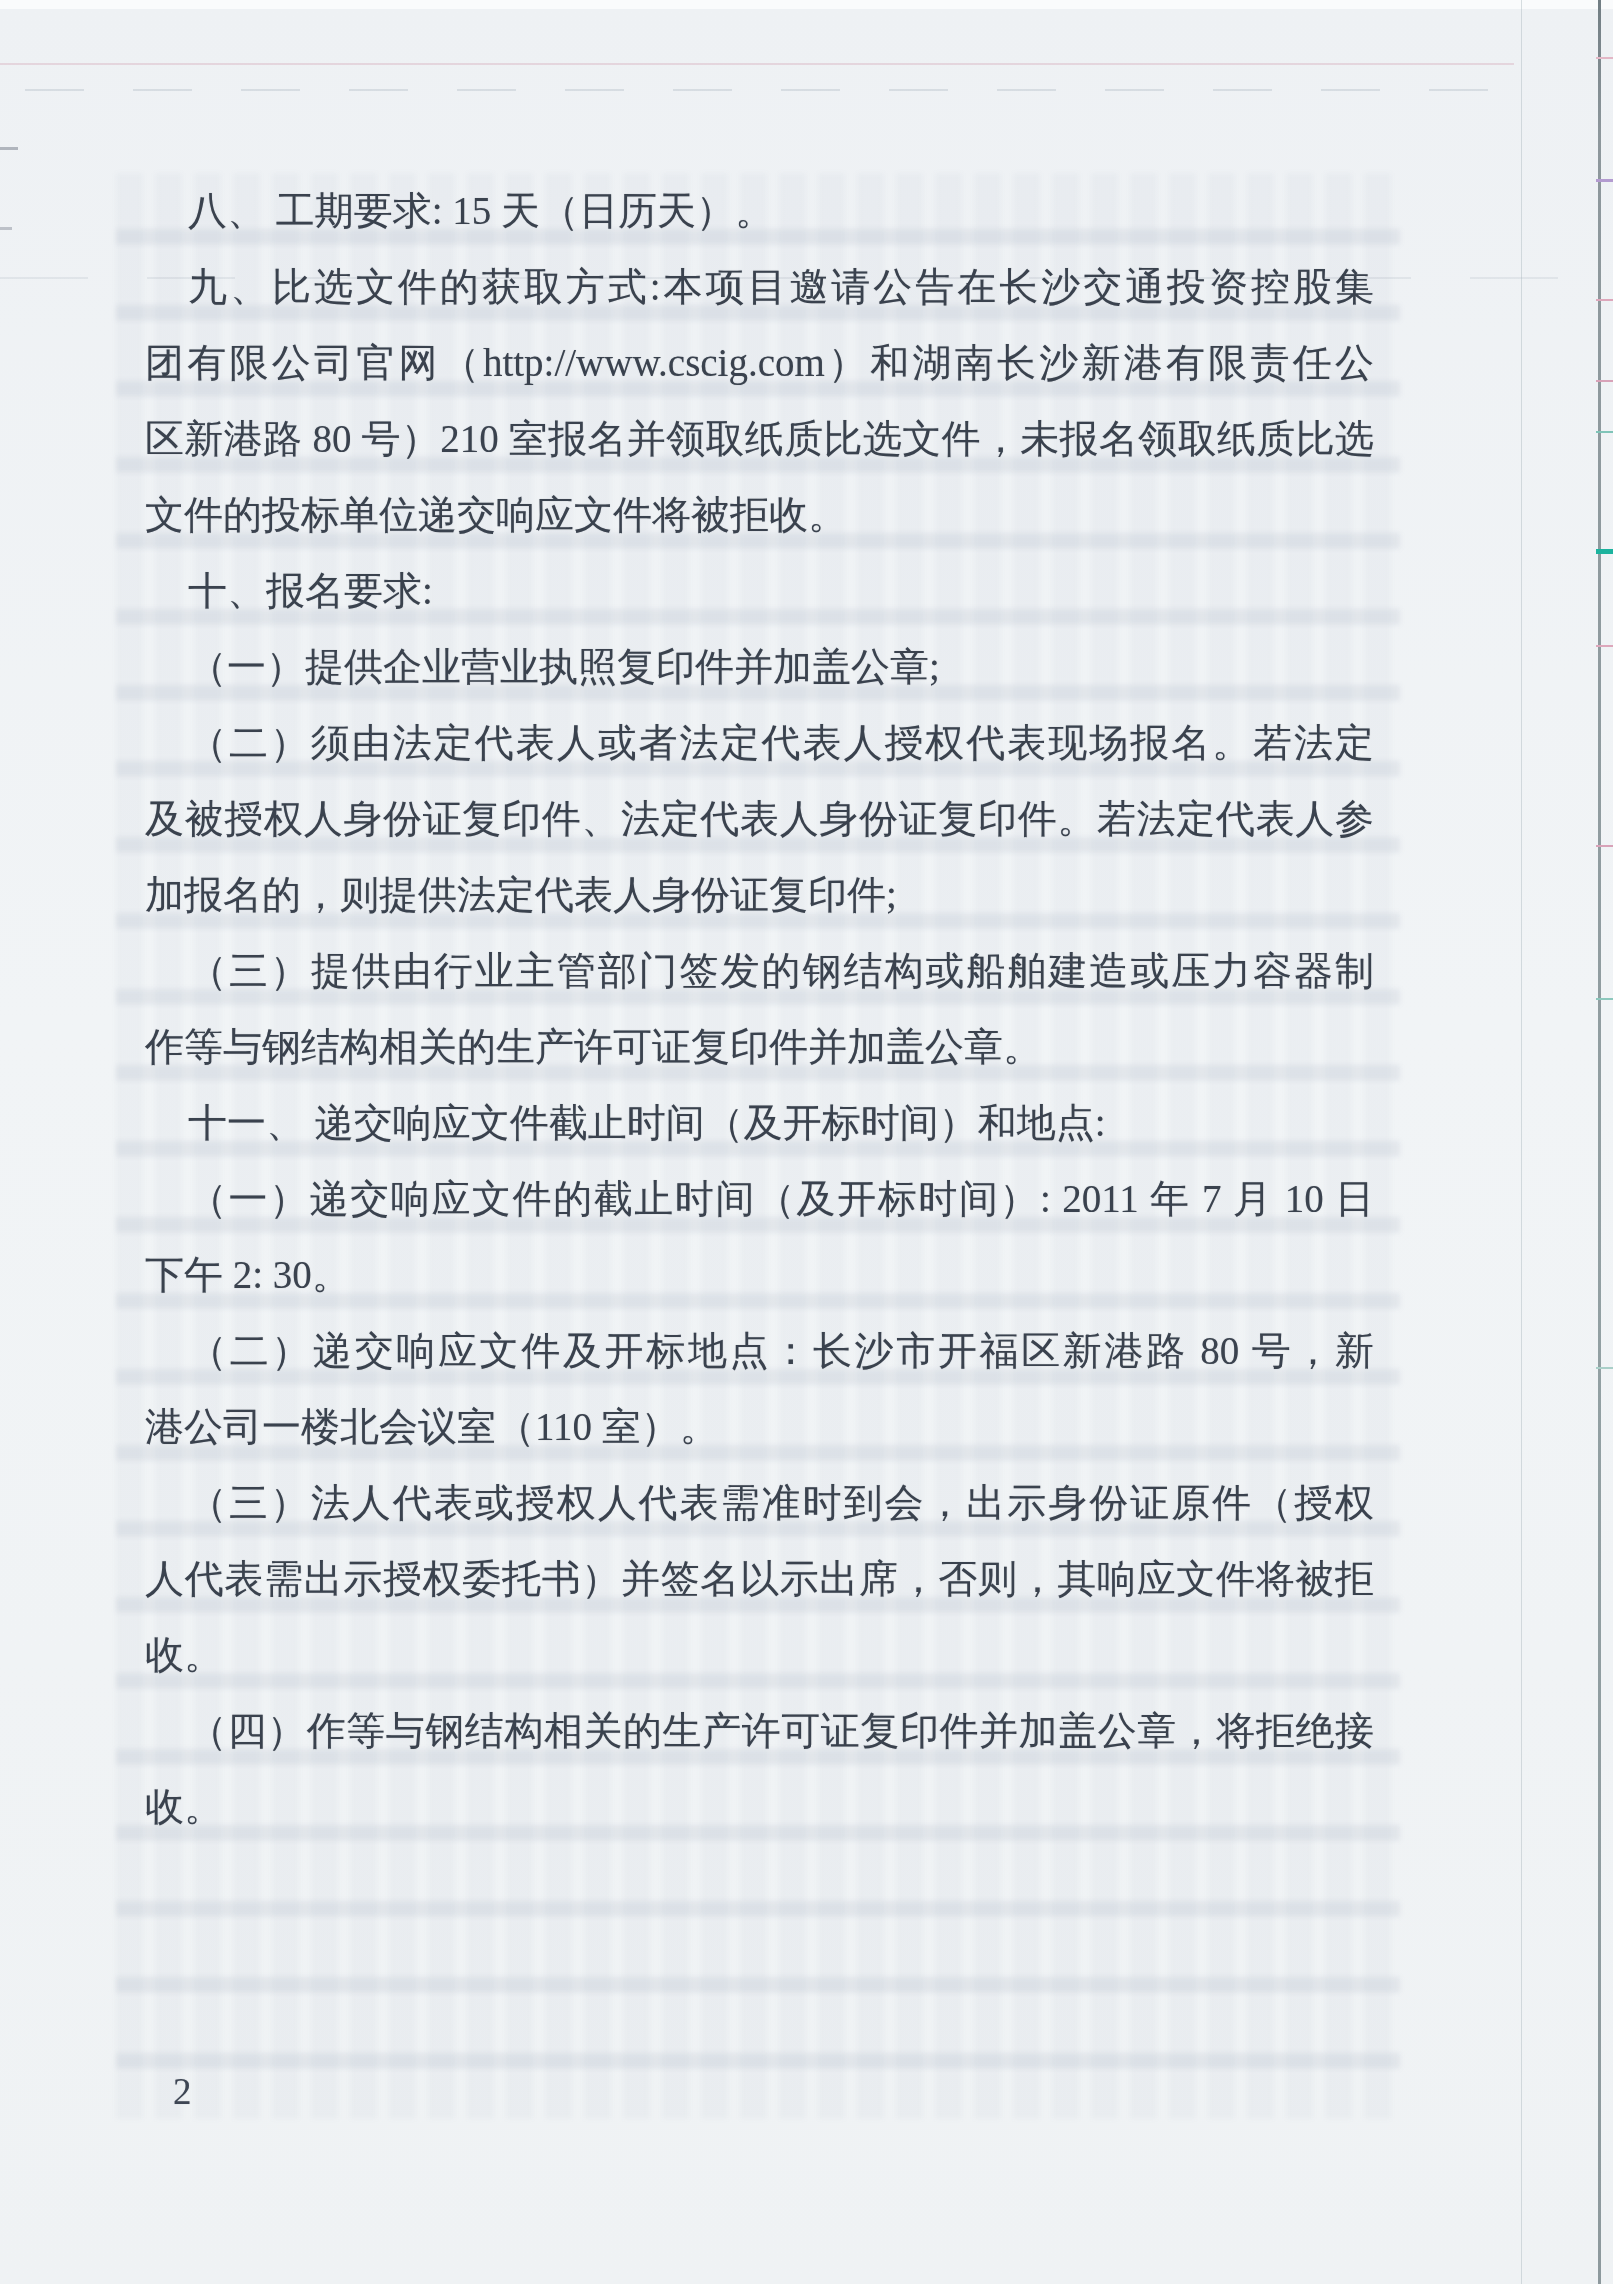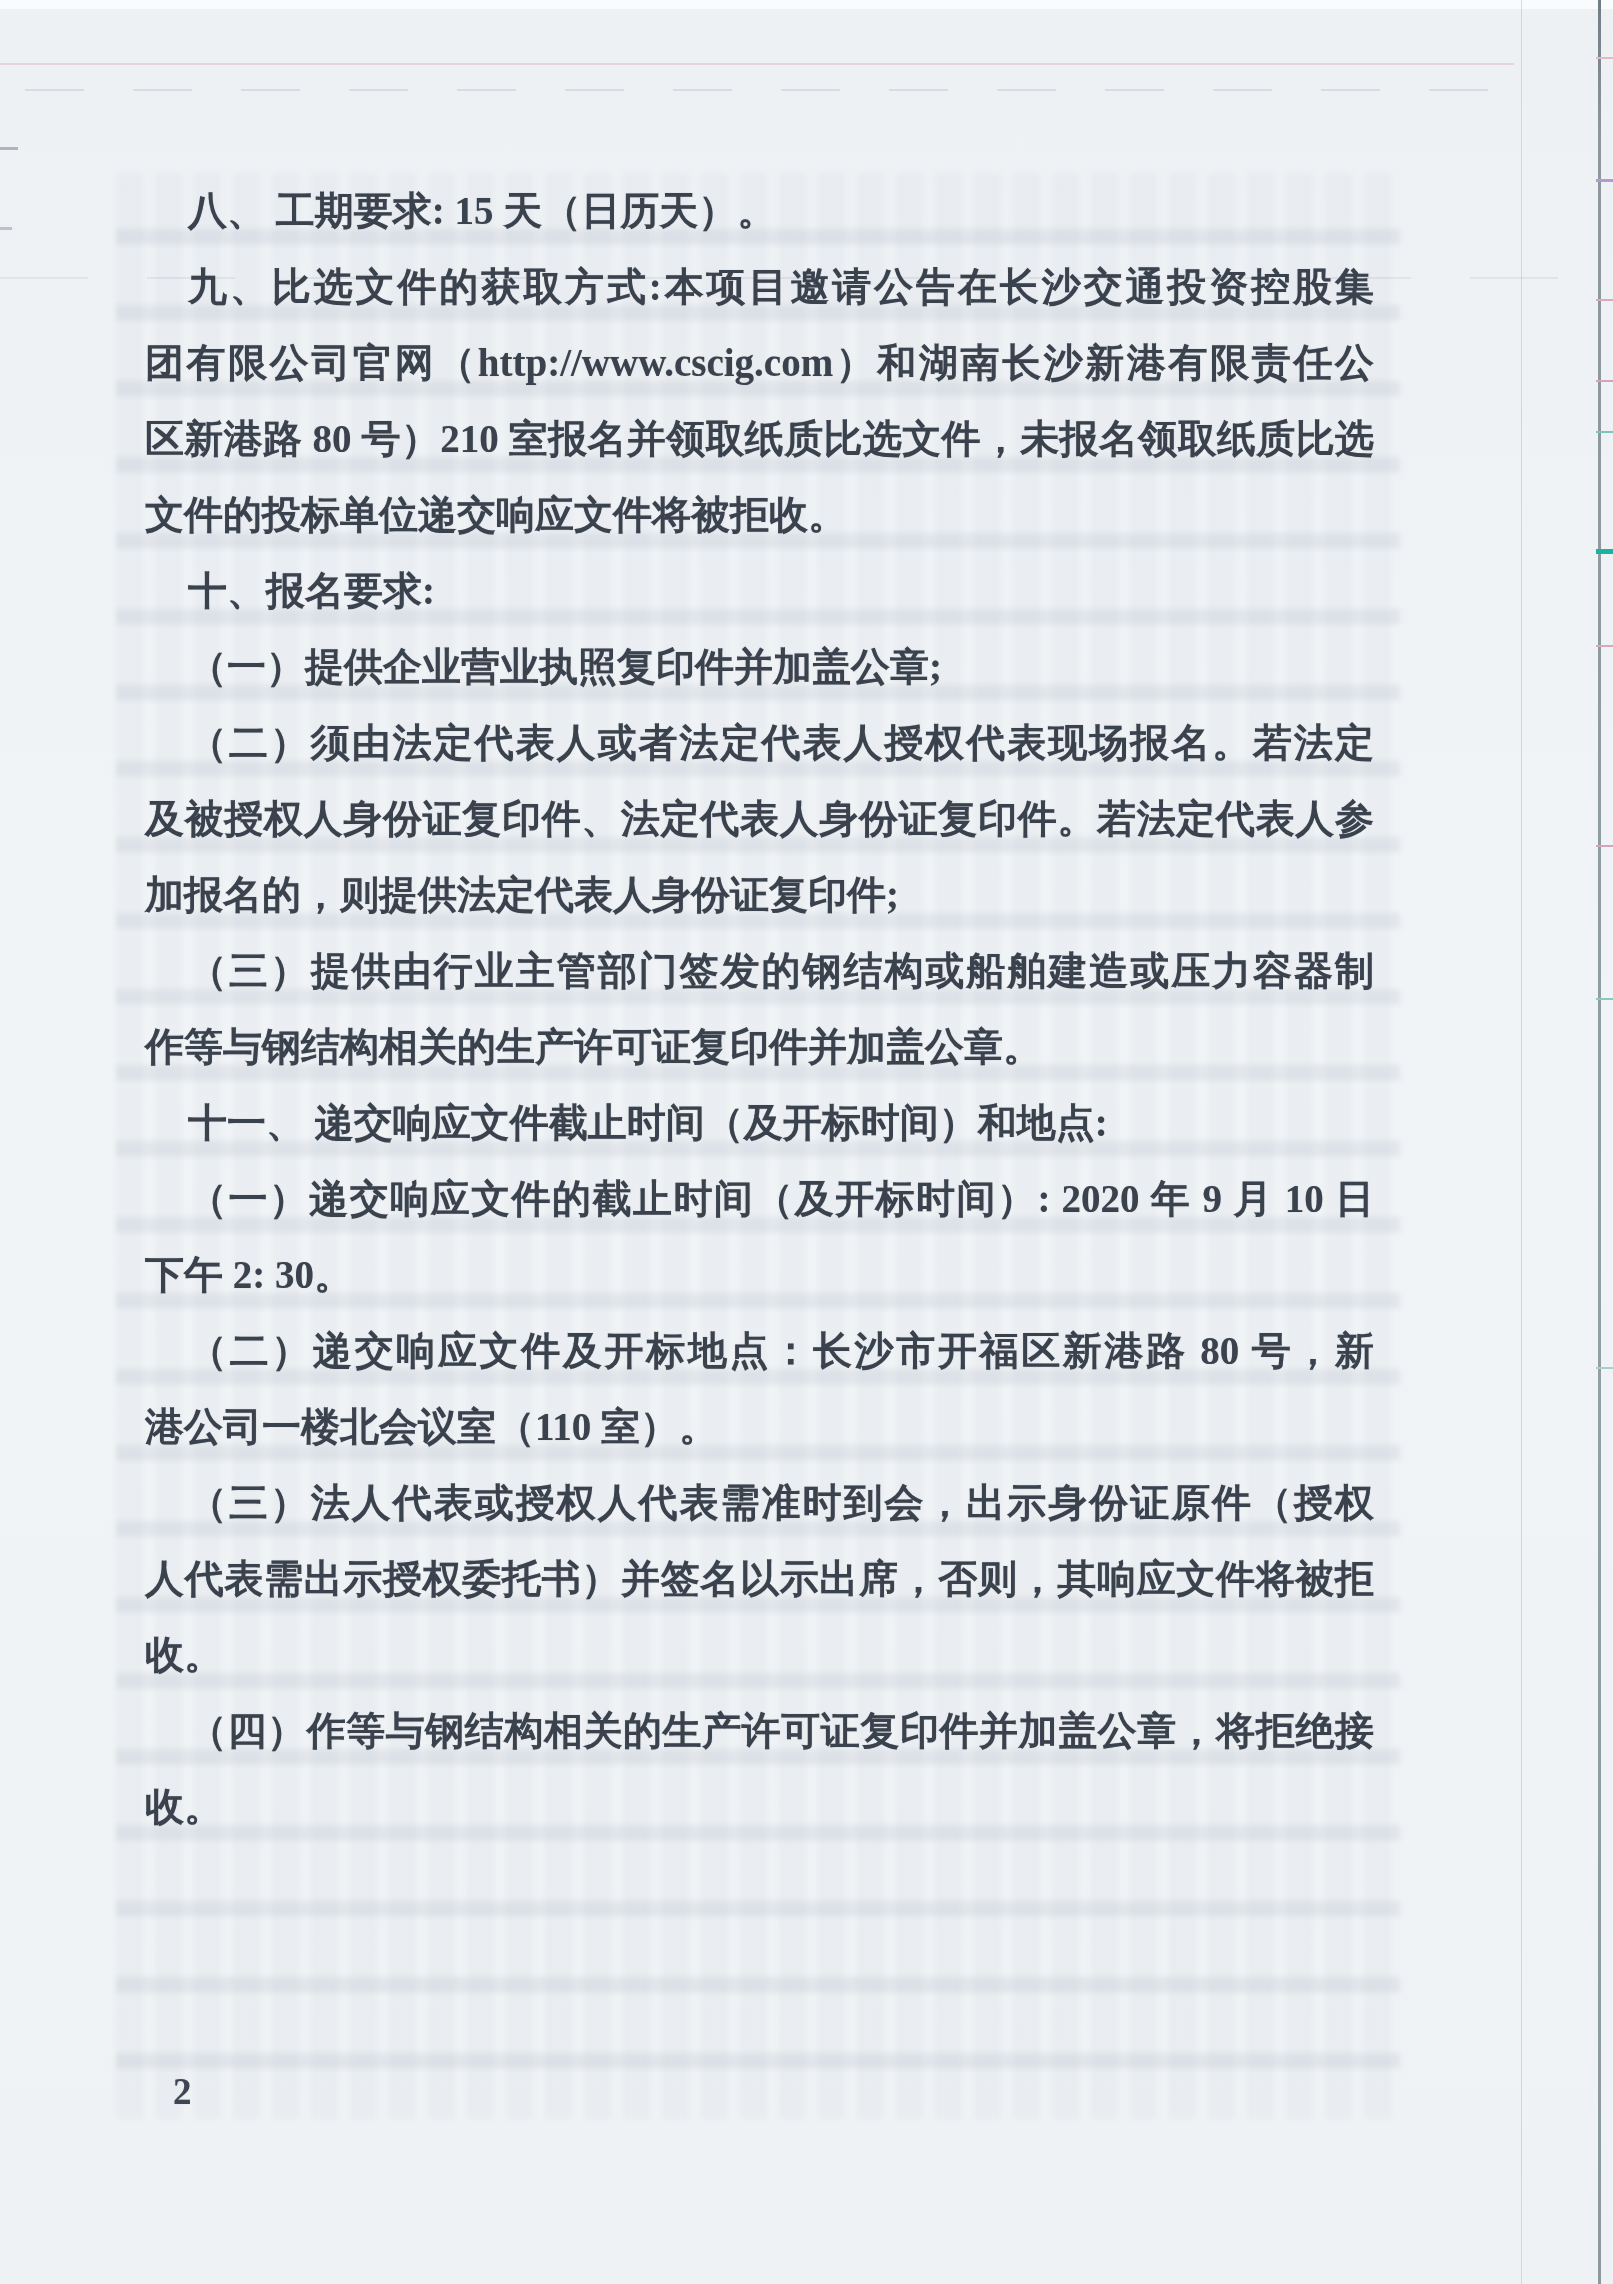--- a/index.html
+++ b/index.html
@@ -6,21 +6,20 @@
     margin: 0; padding: 0;
     width: 1613px; height: 2285px;
     overflow: hidden;
     background: #e9edef;
   }
   .page {
     position: relative;
     width: 1613px; height: 2285px;
     background: linear-gradient(180deg, #eef1f4 0%, #f1f4f6 45%, #eff2f4 100%);
     font-family: "Liberation Serif", "DejaVu Serif", serif;
-    font-weight: bold;
   }
   
   .streak-top {
     position: absolute; top: 0; left: 0; right: 0; height: 8.8px;
     background: #fafbfc;
   }
   .streak-pink {
     position: absolute; top: 63px; left: 0; width: 1514px; height: 2px;
     background: rgba(205,150,170,0.30);
   }
@@ -97,21 +96,21 @@
       <div class="line fill">区新港路 80 号）210 室报名并领取纸质比选文件，未报名领取纸质比选</div>
       <div class="line">文件的投标单位递交响应文件将被拒收。</div>
       <div class="line indent">十、报名要求:</div>
       <div class="line indent">（一）提供企业营业执照复印件并加盖公章;</div>
       <div class="line indent fill">（二）须由法定代表人或者法定代表人授权代表现场报名。若法定</div>
       <div class="line fill">及被授权人身份证复印件、法定代表人身份证复印件。若法定代表人参</div>
       <div class="line">加报名的，则提供法定代表人身份证复印件;</div>
       <div class="line indent fill">（三）提供由行业主管部门签发的钢结构或船舶建造或压力容器制</div>
       <div class="line">作等与钢结构相关的生产许可证复印件并加盖公章。</div>
       <div class="line indent">十一、 递交响应文件截止时间（及开标时间）和地点:</div>
-      <div class="line indent fill">（一）递交响应文件的截止时间（及开标时间）: 2020 年 9 月 10 日</div>
+      <div class="line indent fill">（一）递交响应文件的截止时间（及开标时间）: 2011 年 7 月 10 日</div>
       <div class="line">下午 2: 30。</div>
       <div class="line indent fill">（二）递交响应文件及开标地点：长沙市开福区新港路 80 号，新</div>
       <div class="line">港公司一楼北会议室（110 室）。</div>
       <div class="line indent fill">（三）法人代表或授权人代表需准时到会，出示身份证原件（授权</div>
       <div class="line fill">人代表需出示授权委托书）并签名以示出席，否则，其响应文件将被拒</div>
       <div class="line">收。</div>
       <div class="line indent fill">（四）作等与钢结构相关的生产许可证复印件并加盖公章，将拒绝接</div>
       <div class="line">收。</div>
     </div>
 

